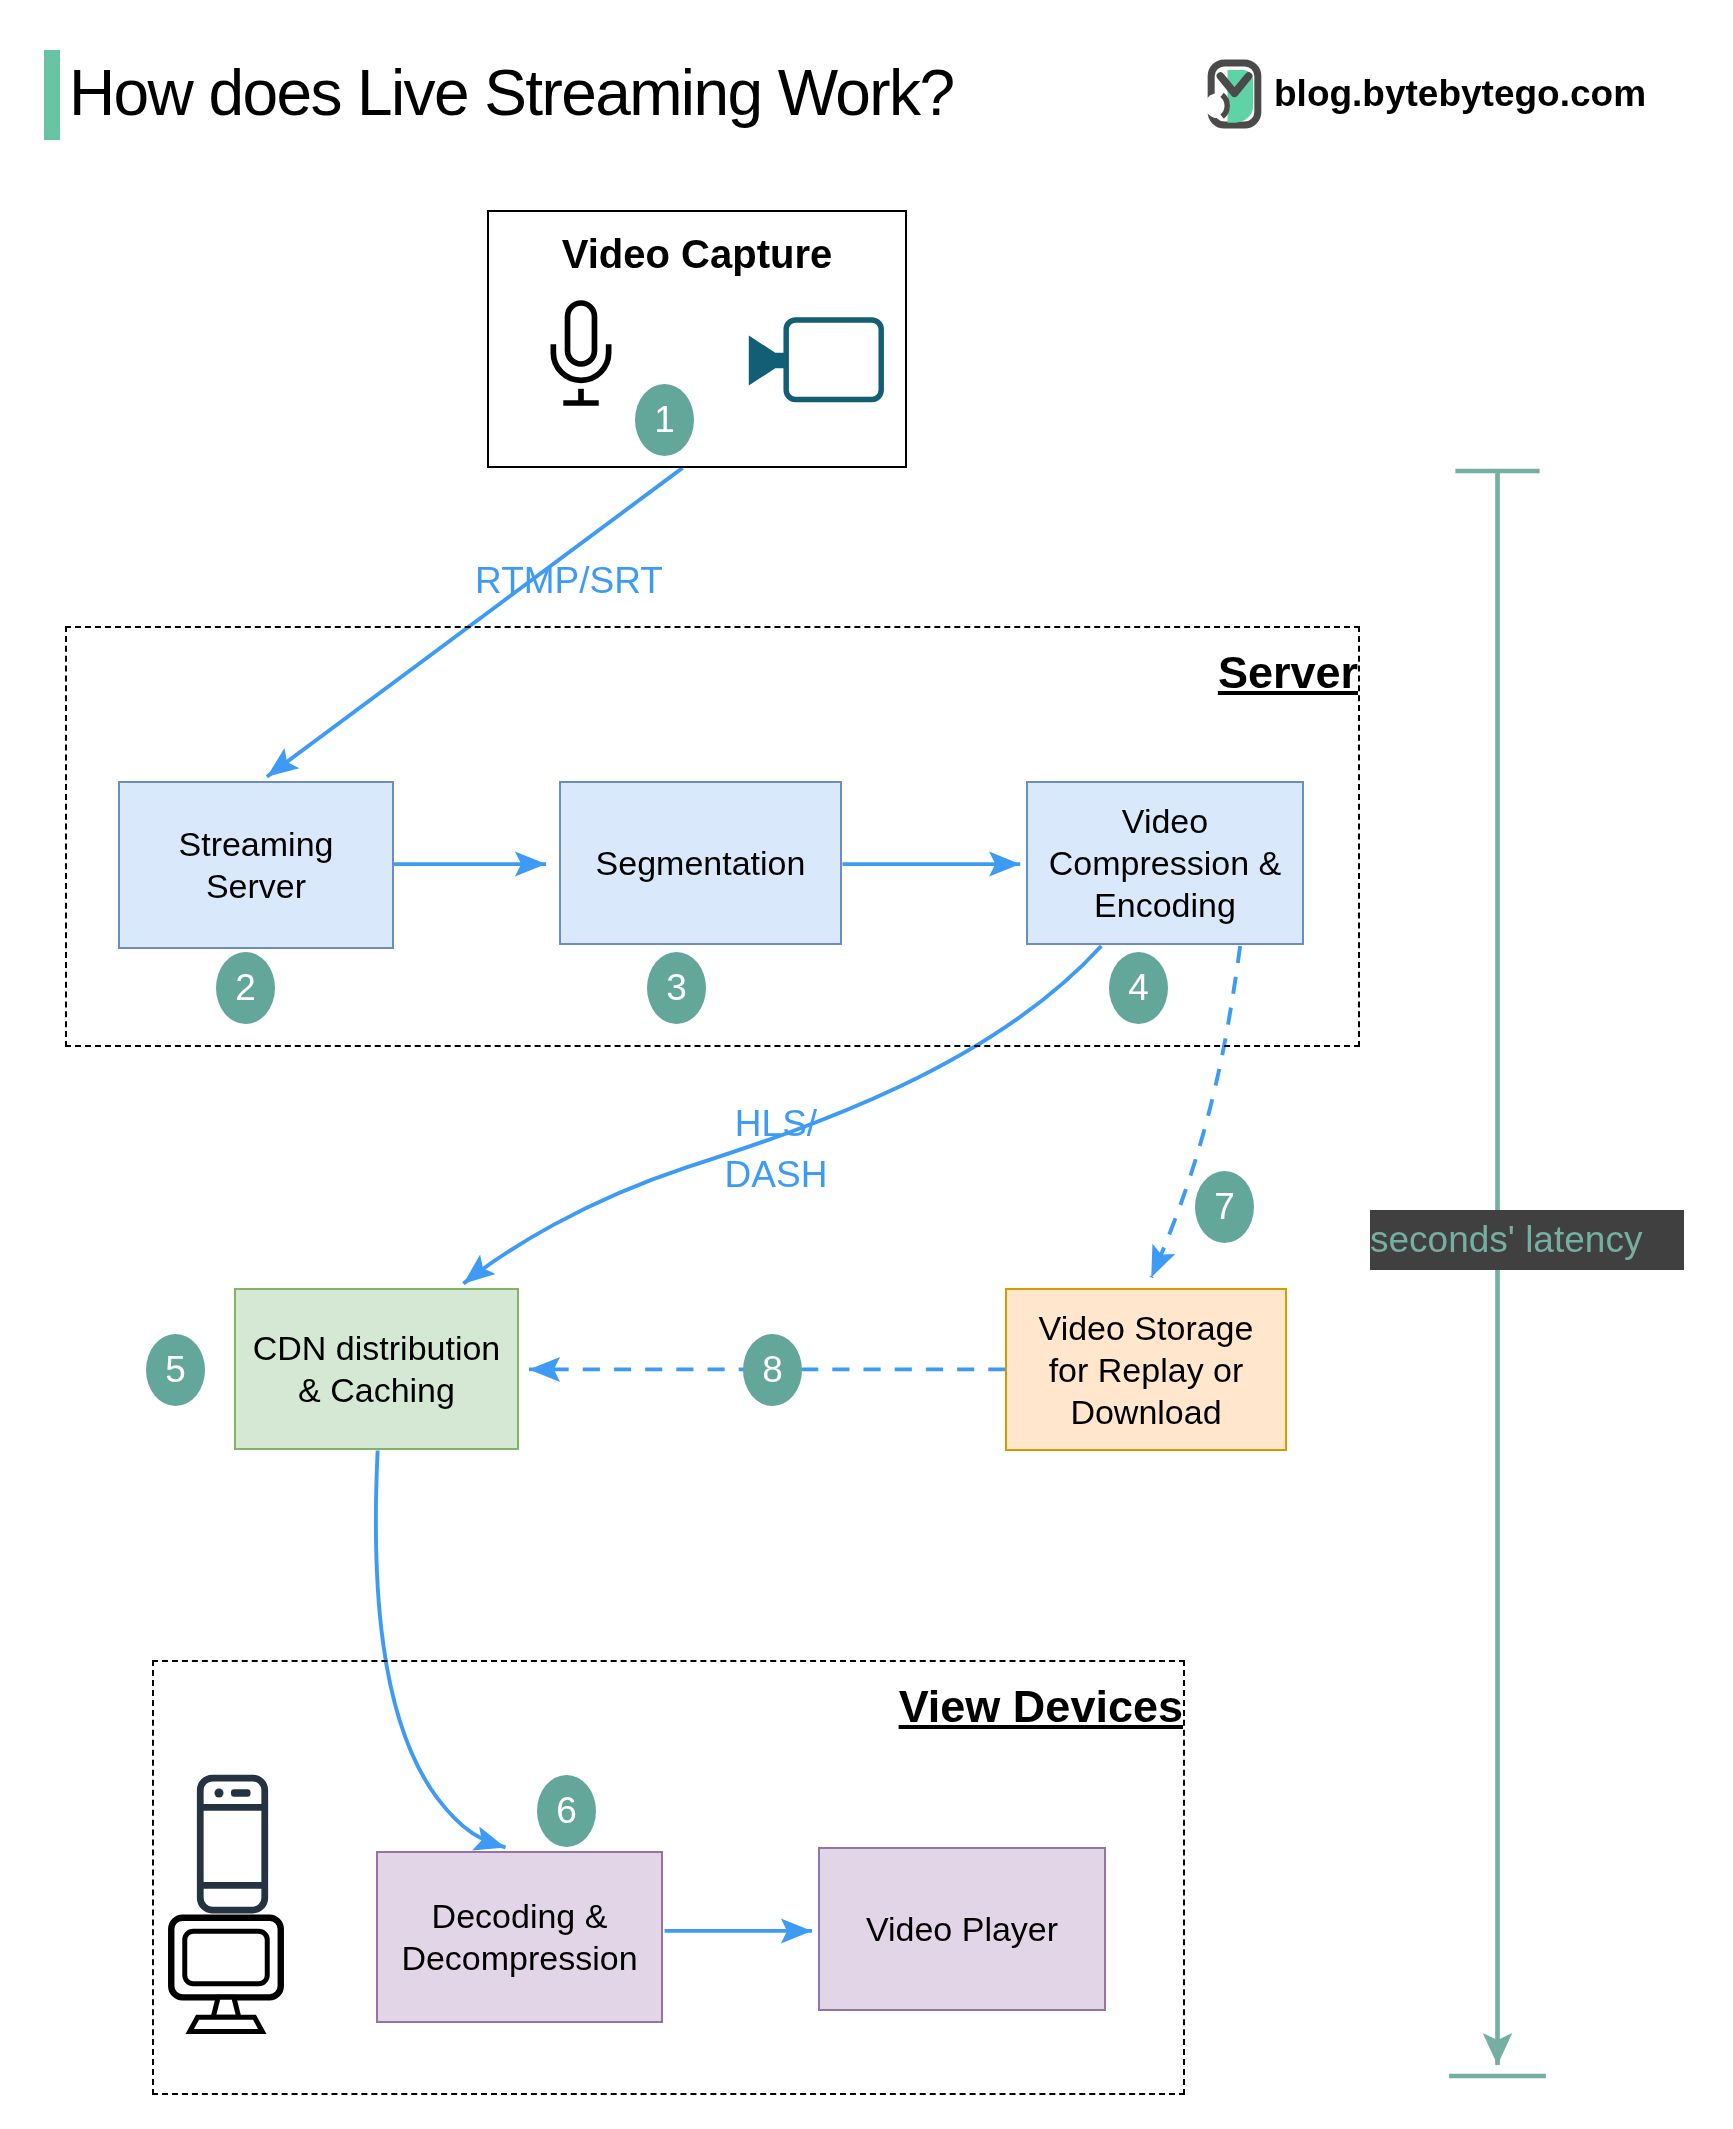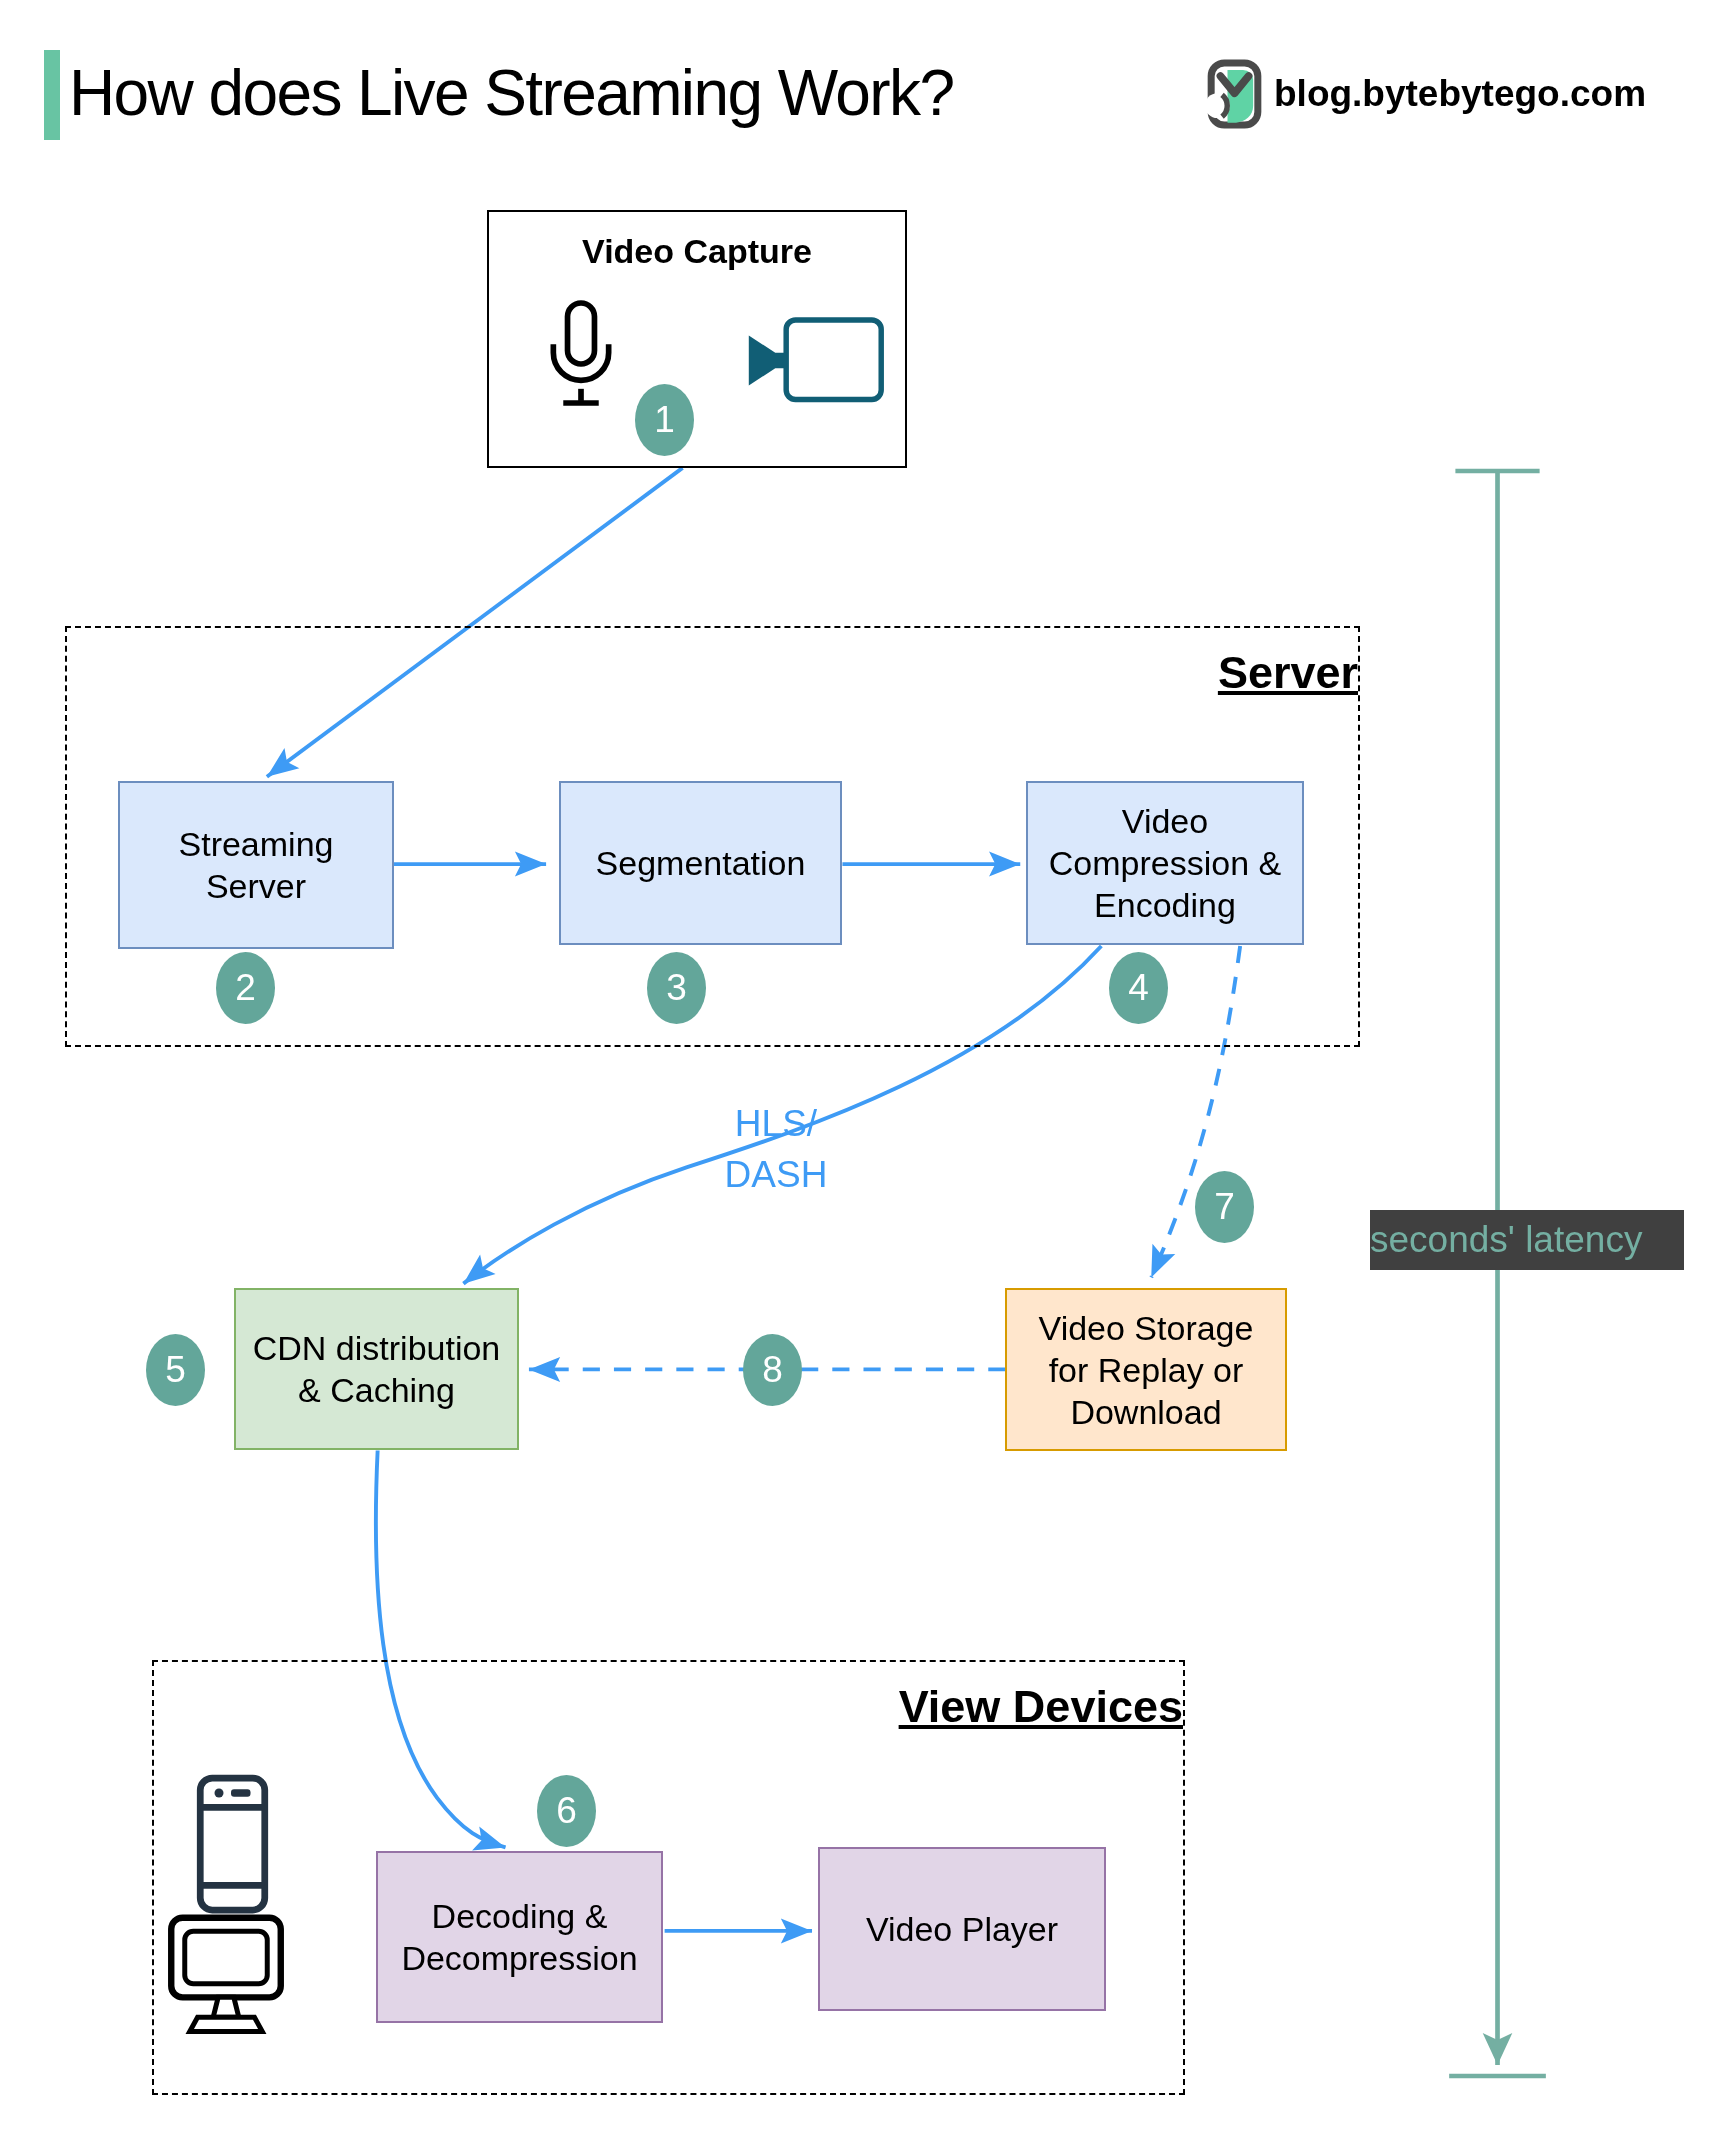--- a/index.html
+++ b/index.html
@@ -17,21 +17,21 @@
 
   .title-bar { position:absolute; left:44px; top:50px; width:15.6px; height:90px; background:var(--c-accent_green); }
   .title-text { position:absolute; left:69px; top:48px; width:1139px; font-size:64px; line-height:90px; font-weight:400; letter-spacing:-1.6px; white-space:nowrap; }
   .logo { position:absolute; left:1207px; top:59px; }
   .site-text { position:absolute; left:1274px; top:75px; font-size:37px; line-height:37px; font-weight:bold; white-space:nowrap; }
 
   .container-box { position:absolute; border:2.3px dashed #000; background:transparent; }
   .container-label { position:absolute; top:18.7px; left:0; right:0; text-align:right; font-weight:bold; font-size:45px;text-decoration:underline; }
 
   .capture-box { position:absolute; left:487px; top:210px; width:420px; height:258px; border:2.3px solid #000; background:#fff; }
-  .capture-title { margin-top:20px; text-align:center; font-weight:bold; font-size:34px; }
+  .capture-title { margin-top:20px; text-align:center; font-weight:bold; font-size:40px; }
 
   .node { position:absolute; display:flex; align-items:center; justify-content:center; text-align:center; font-size:34px; line-height:42px; border:2.3px solid; }
   .node .lbl { display:inline-block; }
   .blue-node   { background:var(--c-blue_fill);   border-color:var(--c-blue_border); }
   .green-node  { background:var(--c-green_fill);  border-color:var(--c-green_border); }
   .orange-node { background:var(--c-orange_fill); border-color:var(--c-orange_border); }
   .purple-node { background:var(--c-purple_fill); border-color:var(--c-purple_border); }
 
   .step { position:absolute; width:59px; height:72px; border-radius:50%; background:var(--c-step_circle); color:#fff;
           display:flex; align-items:center; justify-content:center; font-size:37px; }
@@ -138,20 +138,21 @@
 
   <div class="step" style="left:635px;top:384px;">1</div>
   <div class="step" style="left:216px;top:952px;">2</div>
   <div class="step" style="left:647px;top:952px;">3</div>
   <div class="step" style="left:1109px;top:952px;">4</div>
   <div class="step" style="left:146px;top:1334px;">5</div>
   <div class="step" style="left:537px;top:1775px;">6</div>
   <div class="step" style="left:1195px;top:1171px;">7</div>
   <div class="step" style="left:743px;top:1334px;">8</div>
 
+  <div class="edge-label" style="left:413px;top:555px;width:312px;">RTMP/SRT</div>
   <div class="edge-label" style="left:659px;top:1098px;width:234px;">
     <div>HLS/</div>
     <div>DASH</div>
   </div>
   <div class="latency-label">seconds' latency</div>
 
 </div>
 
 
 </body></html>

